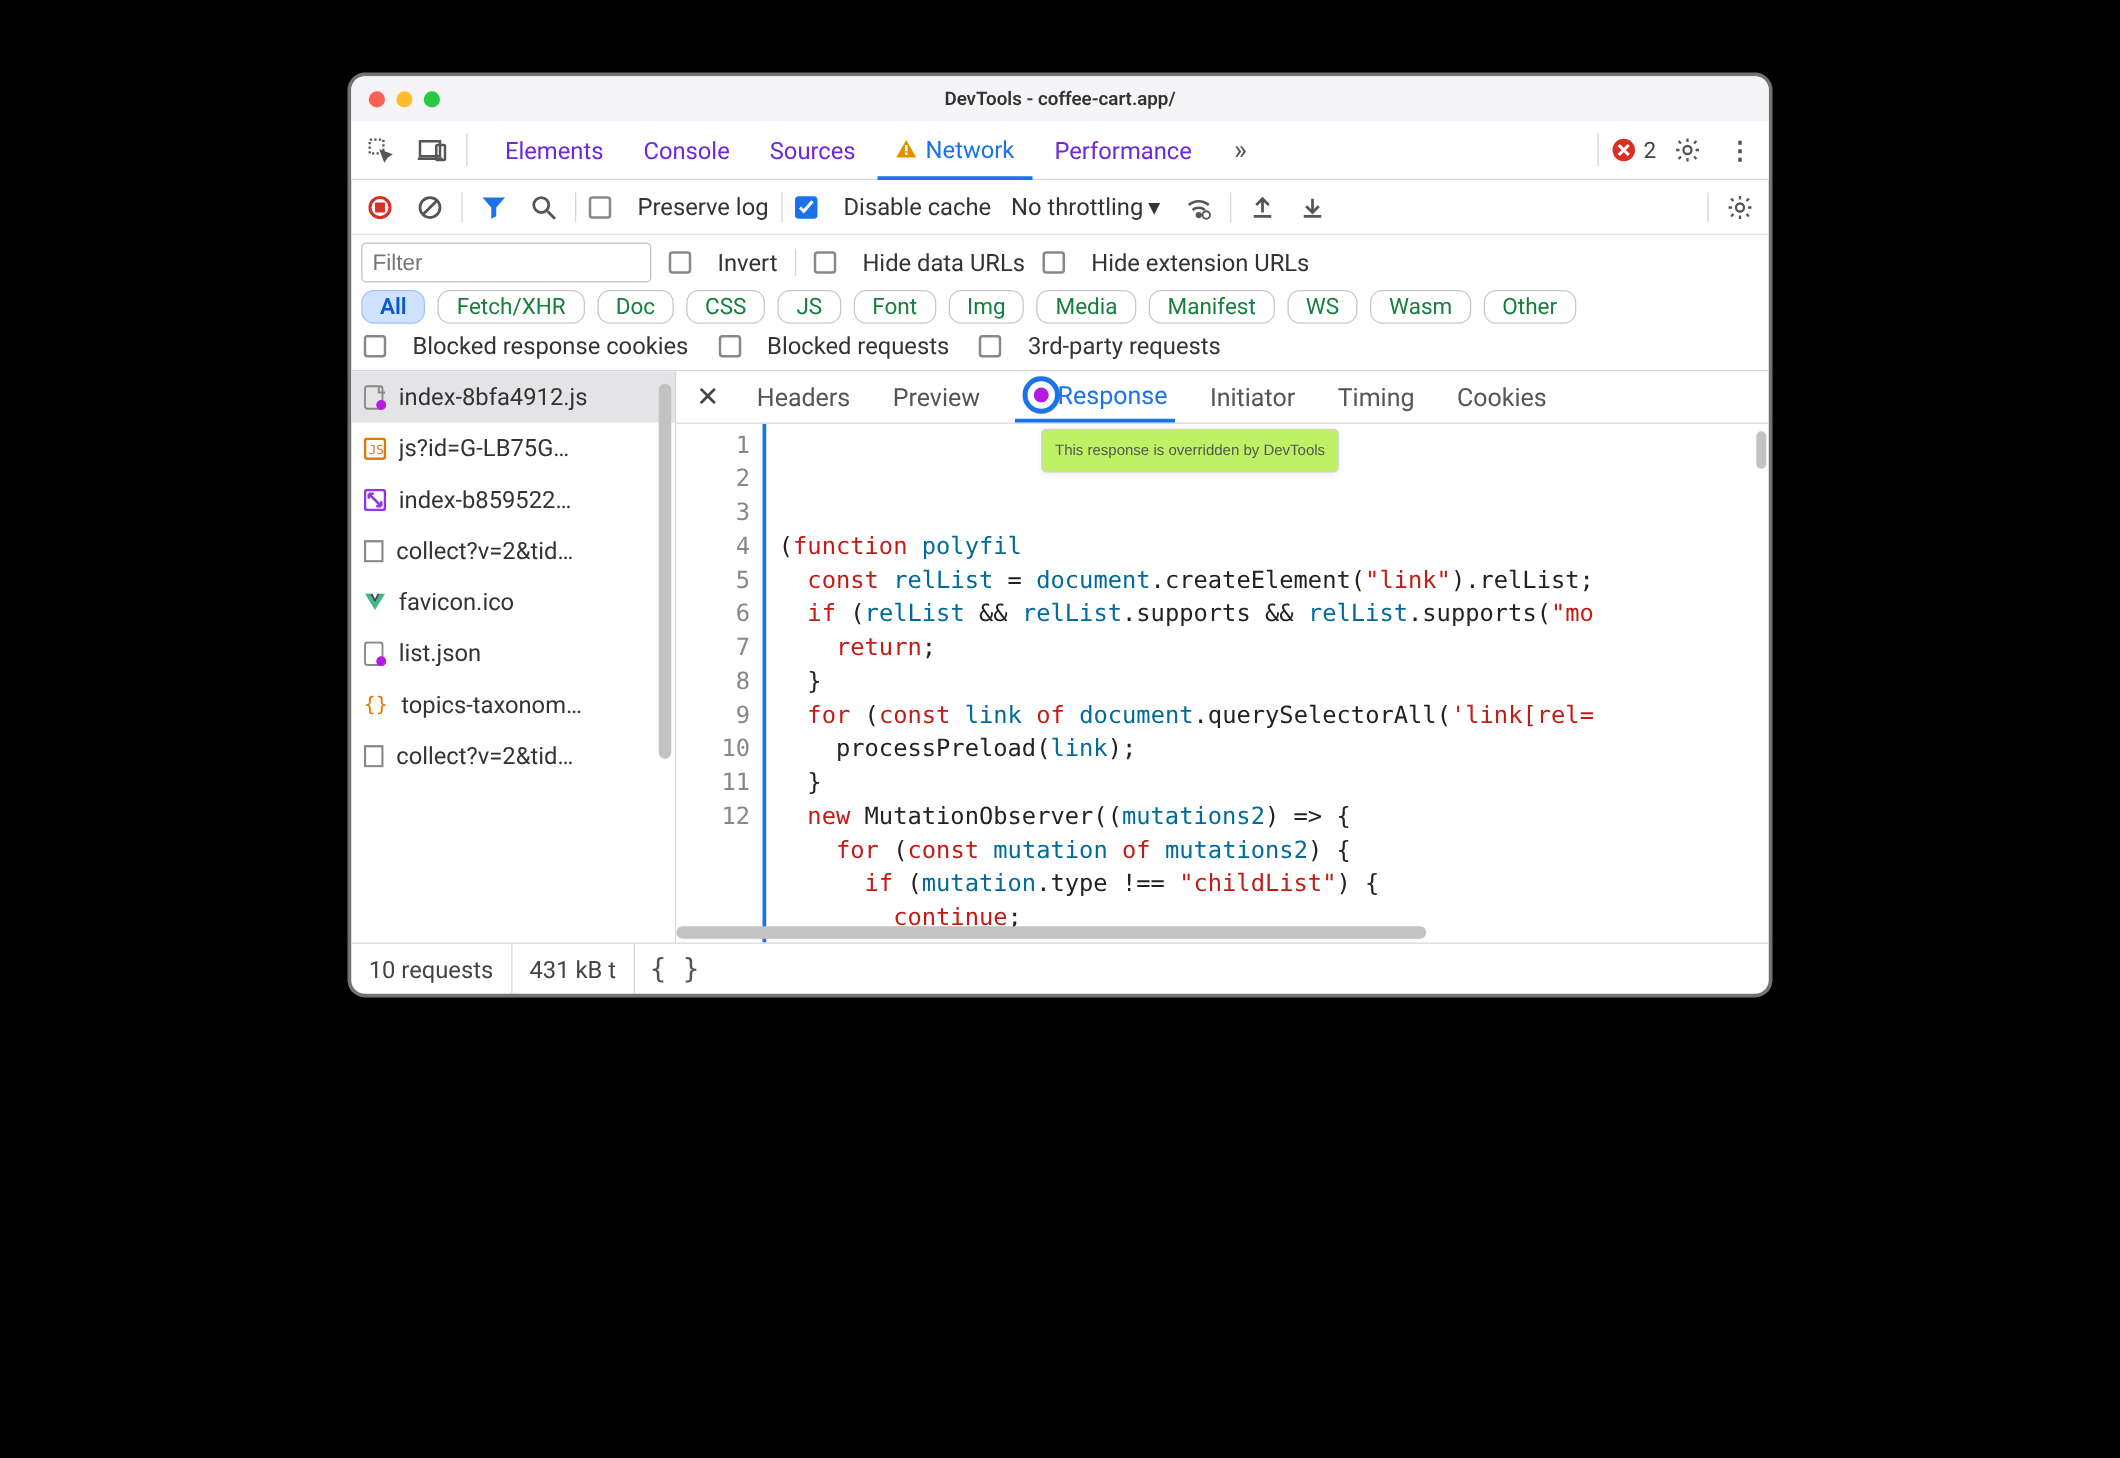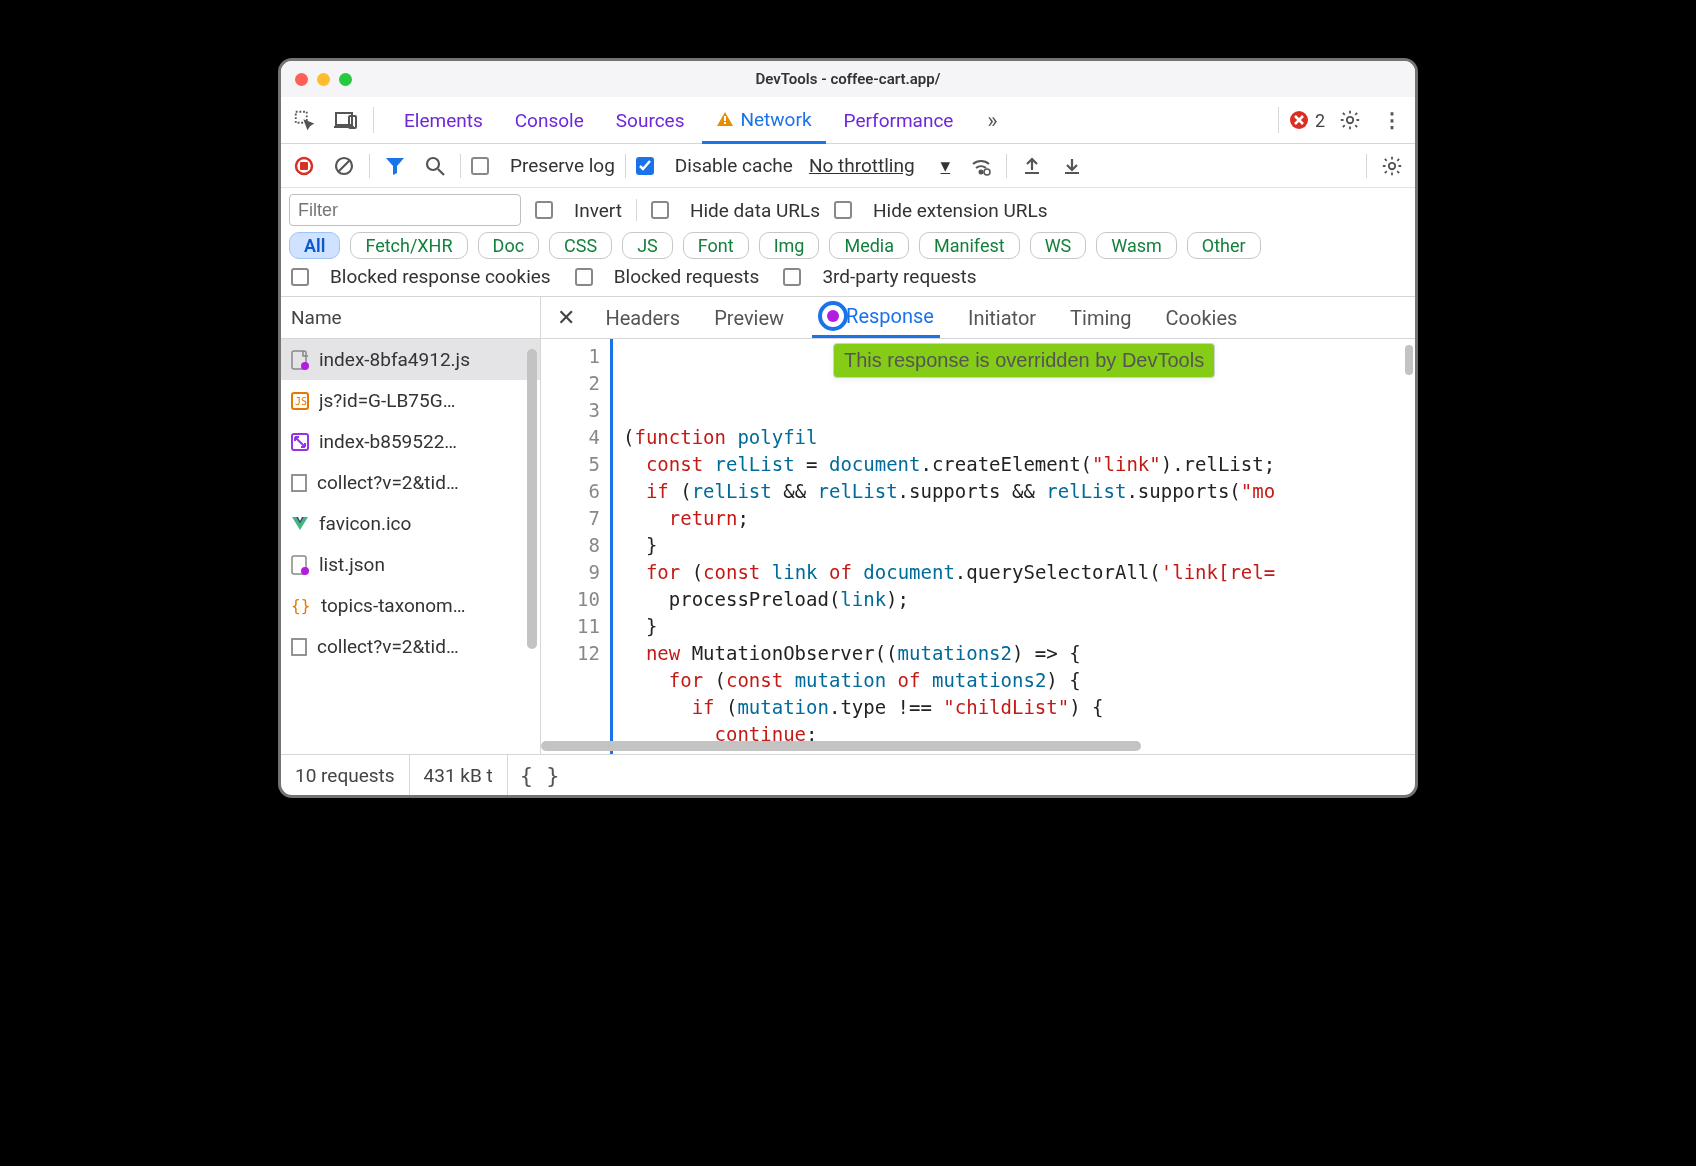--- a/index.html
+++ b/index.html
@@ -76,21 +76,21 @@
     color:#333;
   }
   .toolbar .ib { width:30px; height:30px; display:flex; align-items:center; justify-content:center; cursor:pointer; }
   .toolbar .vdiv { width:1px; height:24px; background:#d6d6d6; }
   .chk { display:flex; align-items:center; gap:21px; cursor:pointer; }
   .chk .box {
     width:18px; height:18px; border:2px solid #888; border-radius:3px; display:flex; align-items:center; justify-content:center;
     background:#fff;
   }
   .chk.on .box { background:#1a73e8; border-color:#1a73e8; color:#fff; }
-  .throttle { display:flex; align-items:center; gap:26px; padding:0 6px;text-decoration:underline;}
+  .throttle { display:flex; align-items:center; gap:4px; padding:0 6px;}
 
   
   .filterrow1 {
     display:flex; align-items:center; gap:14px; padding:6px 8px 2px 8px; font-size:19px; color:#333;
   }
   .filterinput {
     width:232px; height:32px; border:1px solid #bfbfbf; border-radius:4px; font-size:18px; padding:0 8px; color:#777;
   }
   .filterrow2 {
     display:flex; align-items:center; gap:10px; padding:4px 8px 4px 8px; flex-wrap:wrap;
@@ -129,22 +129,22 @@
   .codearea { flex:1; display:flex; font-family: Menlo, Consolas, monospace; font-size:19px; position:relative; overflow:hidden;}
   .gutter { width:70px; text-align:right; color:#888; padding:4px 10px 0 0; line-height:27px; background:#fff; border-right:1px solid #eee; }
   .code { flex:1; padding:4px 0 0 10px; line-height:27px; white-space:pre; overflow:hidden; position:relative; border-left:3px solid #1a73e8; margin-left:-1px;}
   .tok-kw   { color:#c41a16; } 
   .tok-id   { color:#006a9a; } 
   .tok-str  { color:#c41a16; }
   .tok-p    { color:#222; }
 
   .tooltip {
     position:absolute; top:4px; left:220px;
-    background:#84cc16; border:1px solid #d0d0d0; border-radius:4px;
-    font-family:-apple-system, sans-serif; font-size:20px; color:#555;
+    background:#bef264; border:1px solid #d0d0d0; border-radius:4px;
+    font-family:-apple-system, sans-serif; font-size:12px; color:#555;
     padding:3px 10px; box-shadow:0 2px 6px rgba(0,0,0,.06);
   }
   .hscroll { position:absolute; left:0; bottom:0; right:12px; height:15px; }
   .hscroll .hthumb { position:absolute; left:0; top:2px; height:10px; width:600px; background:#c3c3c3; border-radius:6px;}
   .vscroll { position:absolute; right:0; top:0; width:12px; height:100%; }
   .vscroll .vthumb { position:absolute; top:6px; left:2px; width:8px; height:30px; background:#c3c3c3; border-radius:5px;}
 
   
   .footer { height:40px; display:flex; align-items:center; font-size:19px; color:#444; }
   .footer .seg { padding:0 14px; border-right:1px solid #d6d6d6; height:100%; display:flex; align-items:center;}
@@ -334,21 +334,20 @@
         <span>Blocked requests</span>
       </label>
     <label class="chk">
         <span class="box"></span>
         <span>3rd-party requests</span>
       </label>
   </div>
 
   <div class="split">
     <div class="leftp">
-      <div class="hdr">Name</div>
       <div class="rowsWrap">
         <div class="rows" id="reqrows">
             <div class="row sel">
               <span>
                 <svg width="18" height="20">
                   <rect x="1" y="1" width="14" height="18" rx="2" fill="none" stroke="#888" stroke-width="1.5"></rect>
                   <path d="M12 1 v5 h5" fill="none" stroke="#888" stroke-width="1.5"></path>
                   <circle cx="14" cy="16" r="4" fill="#b51be0"></circle>
                 </svg>
               </span>

